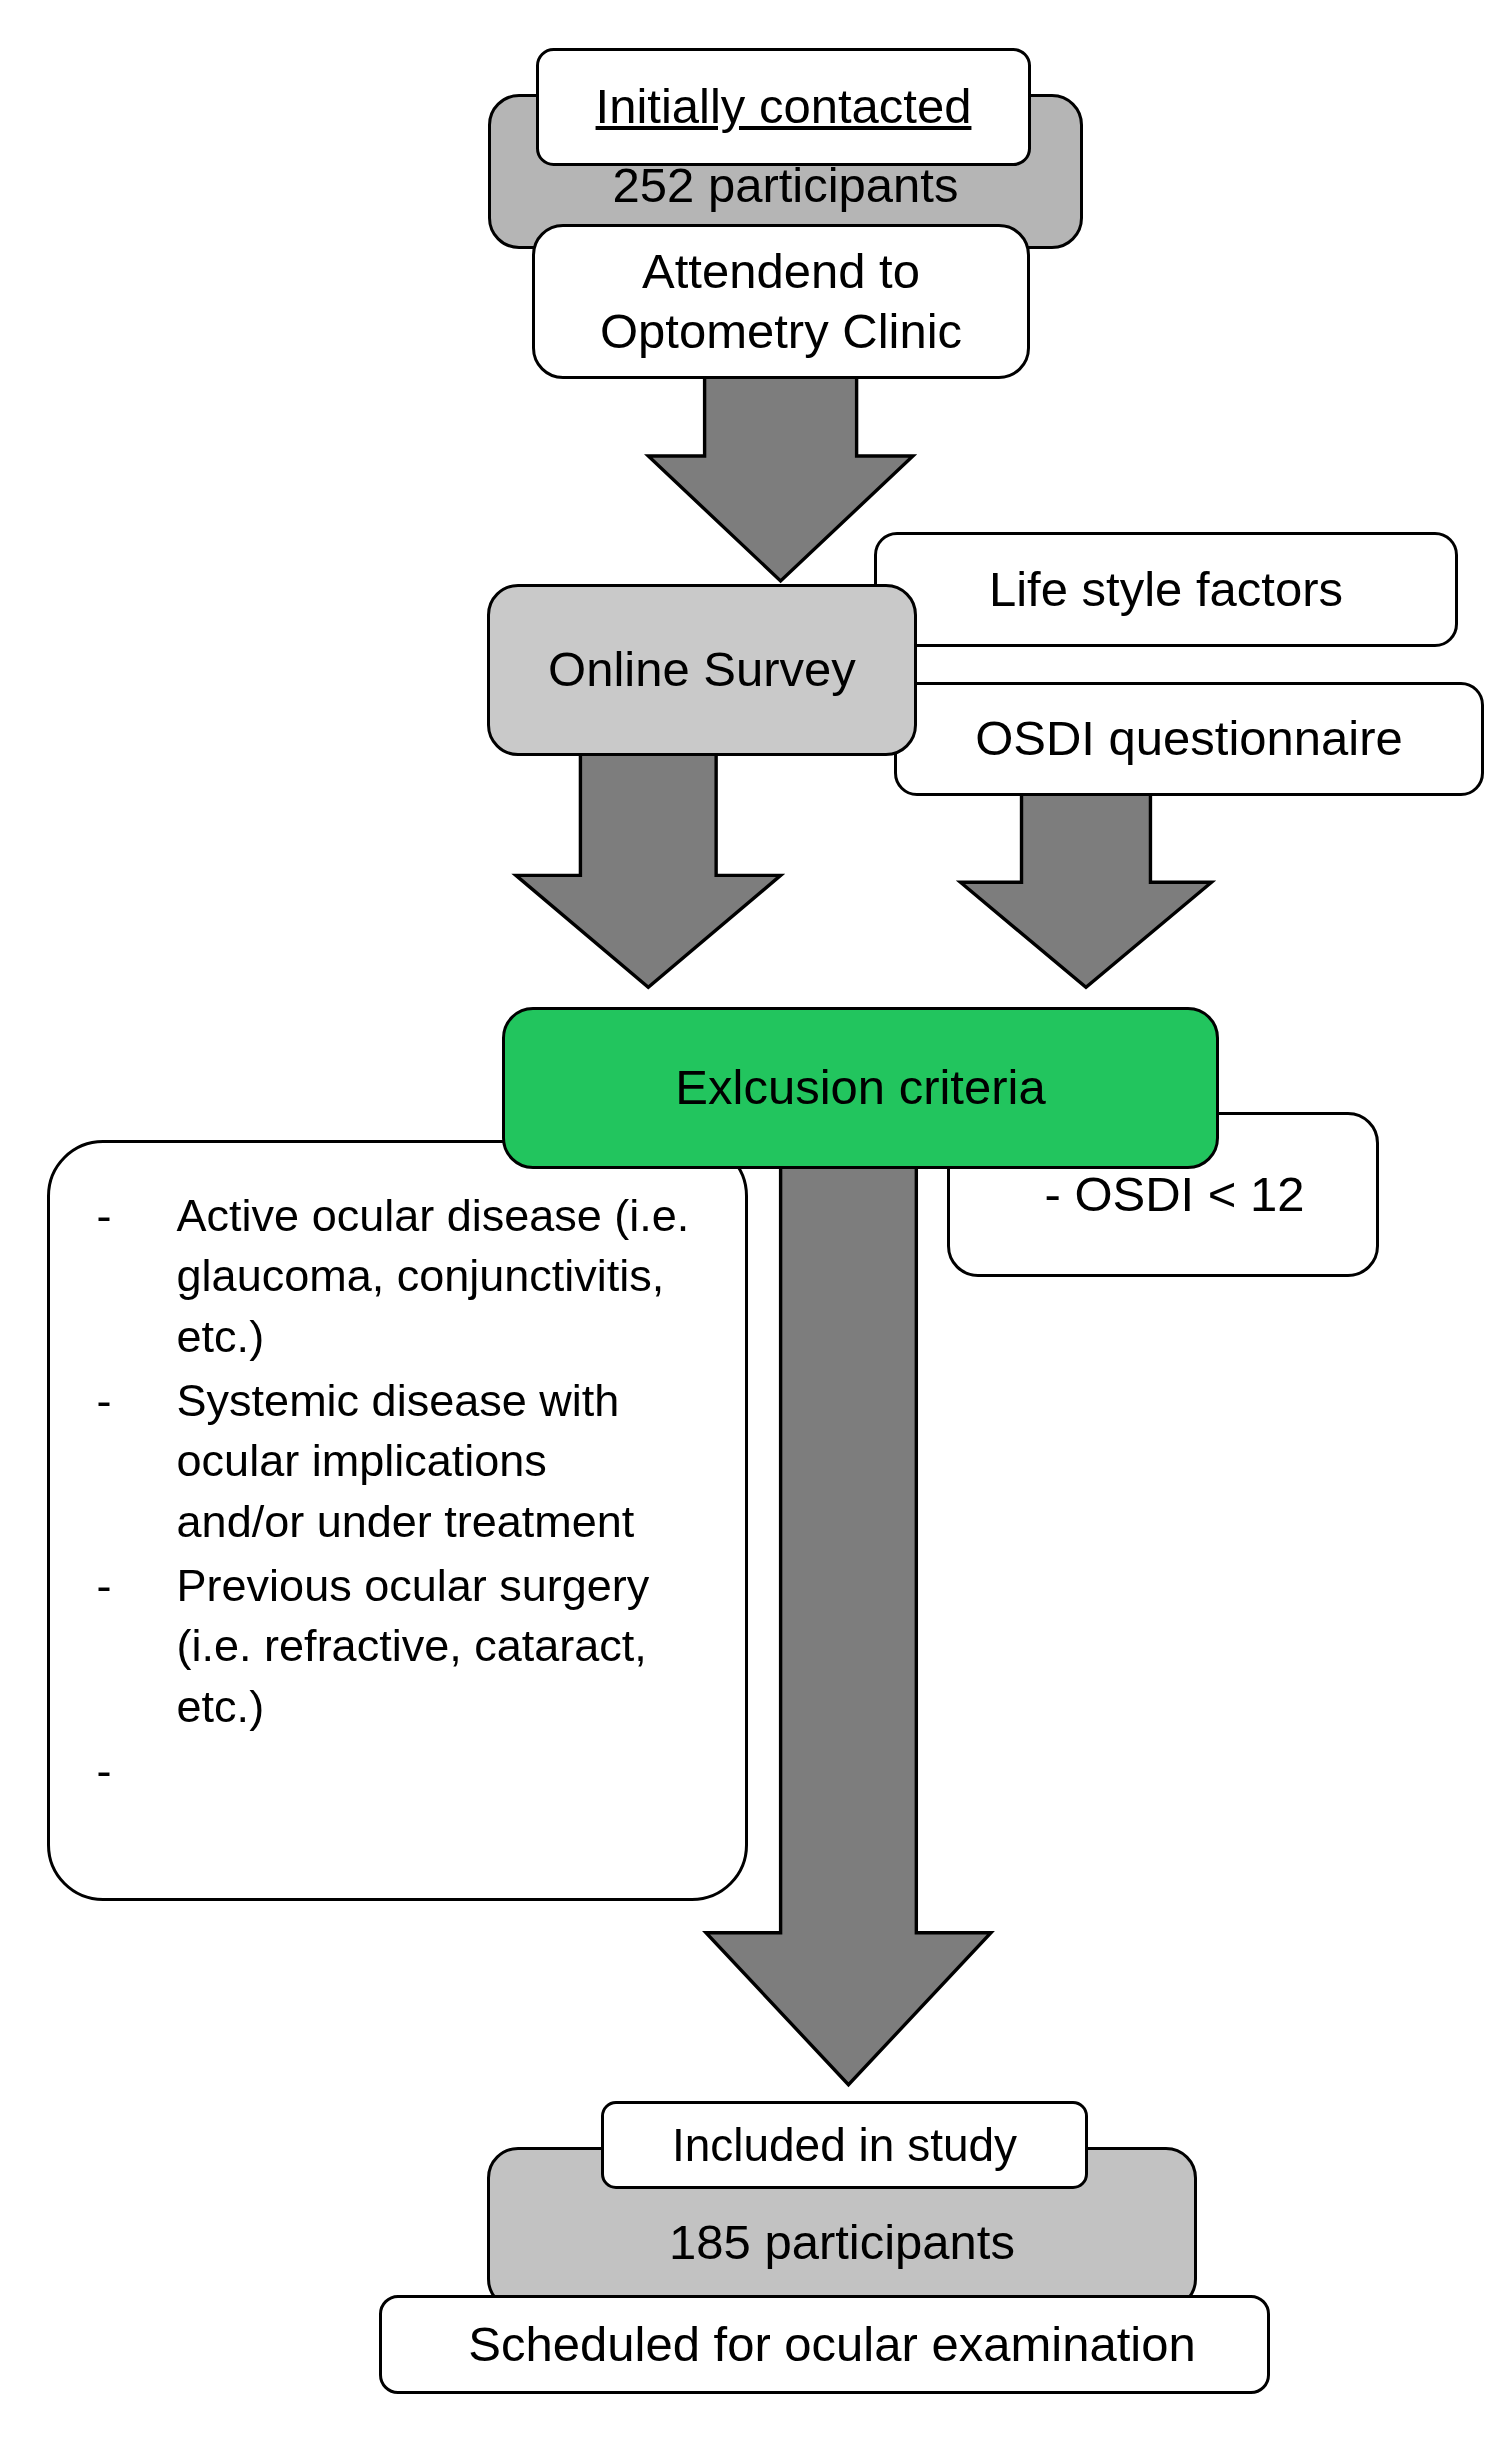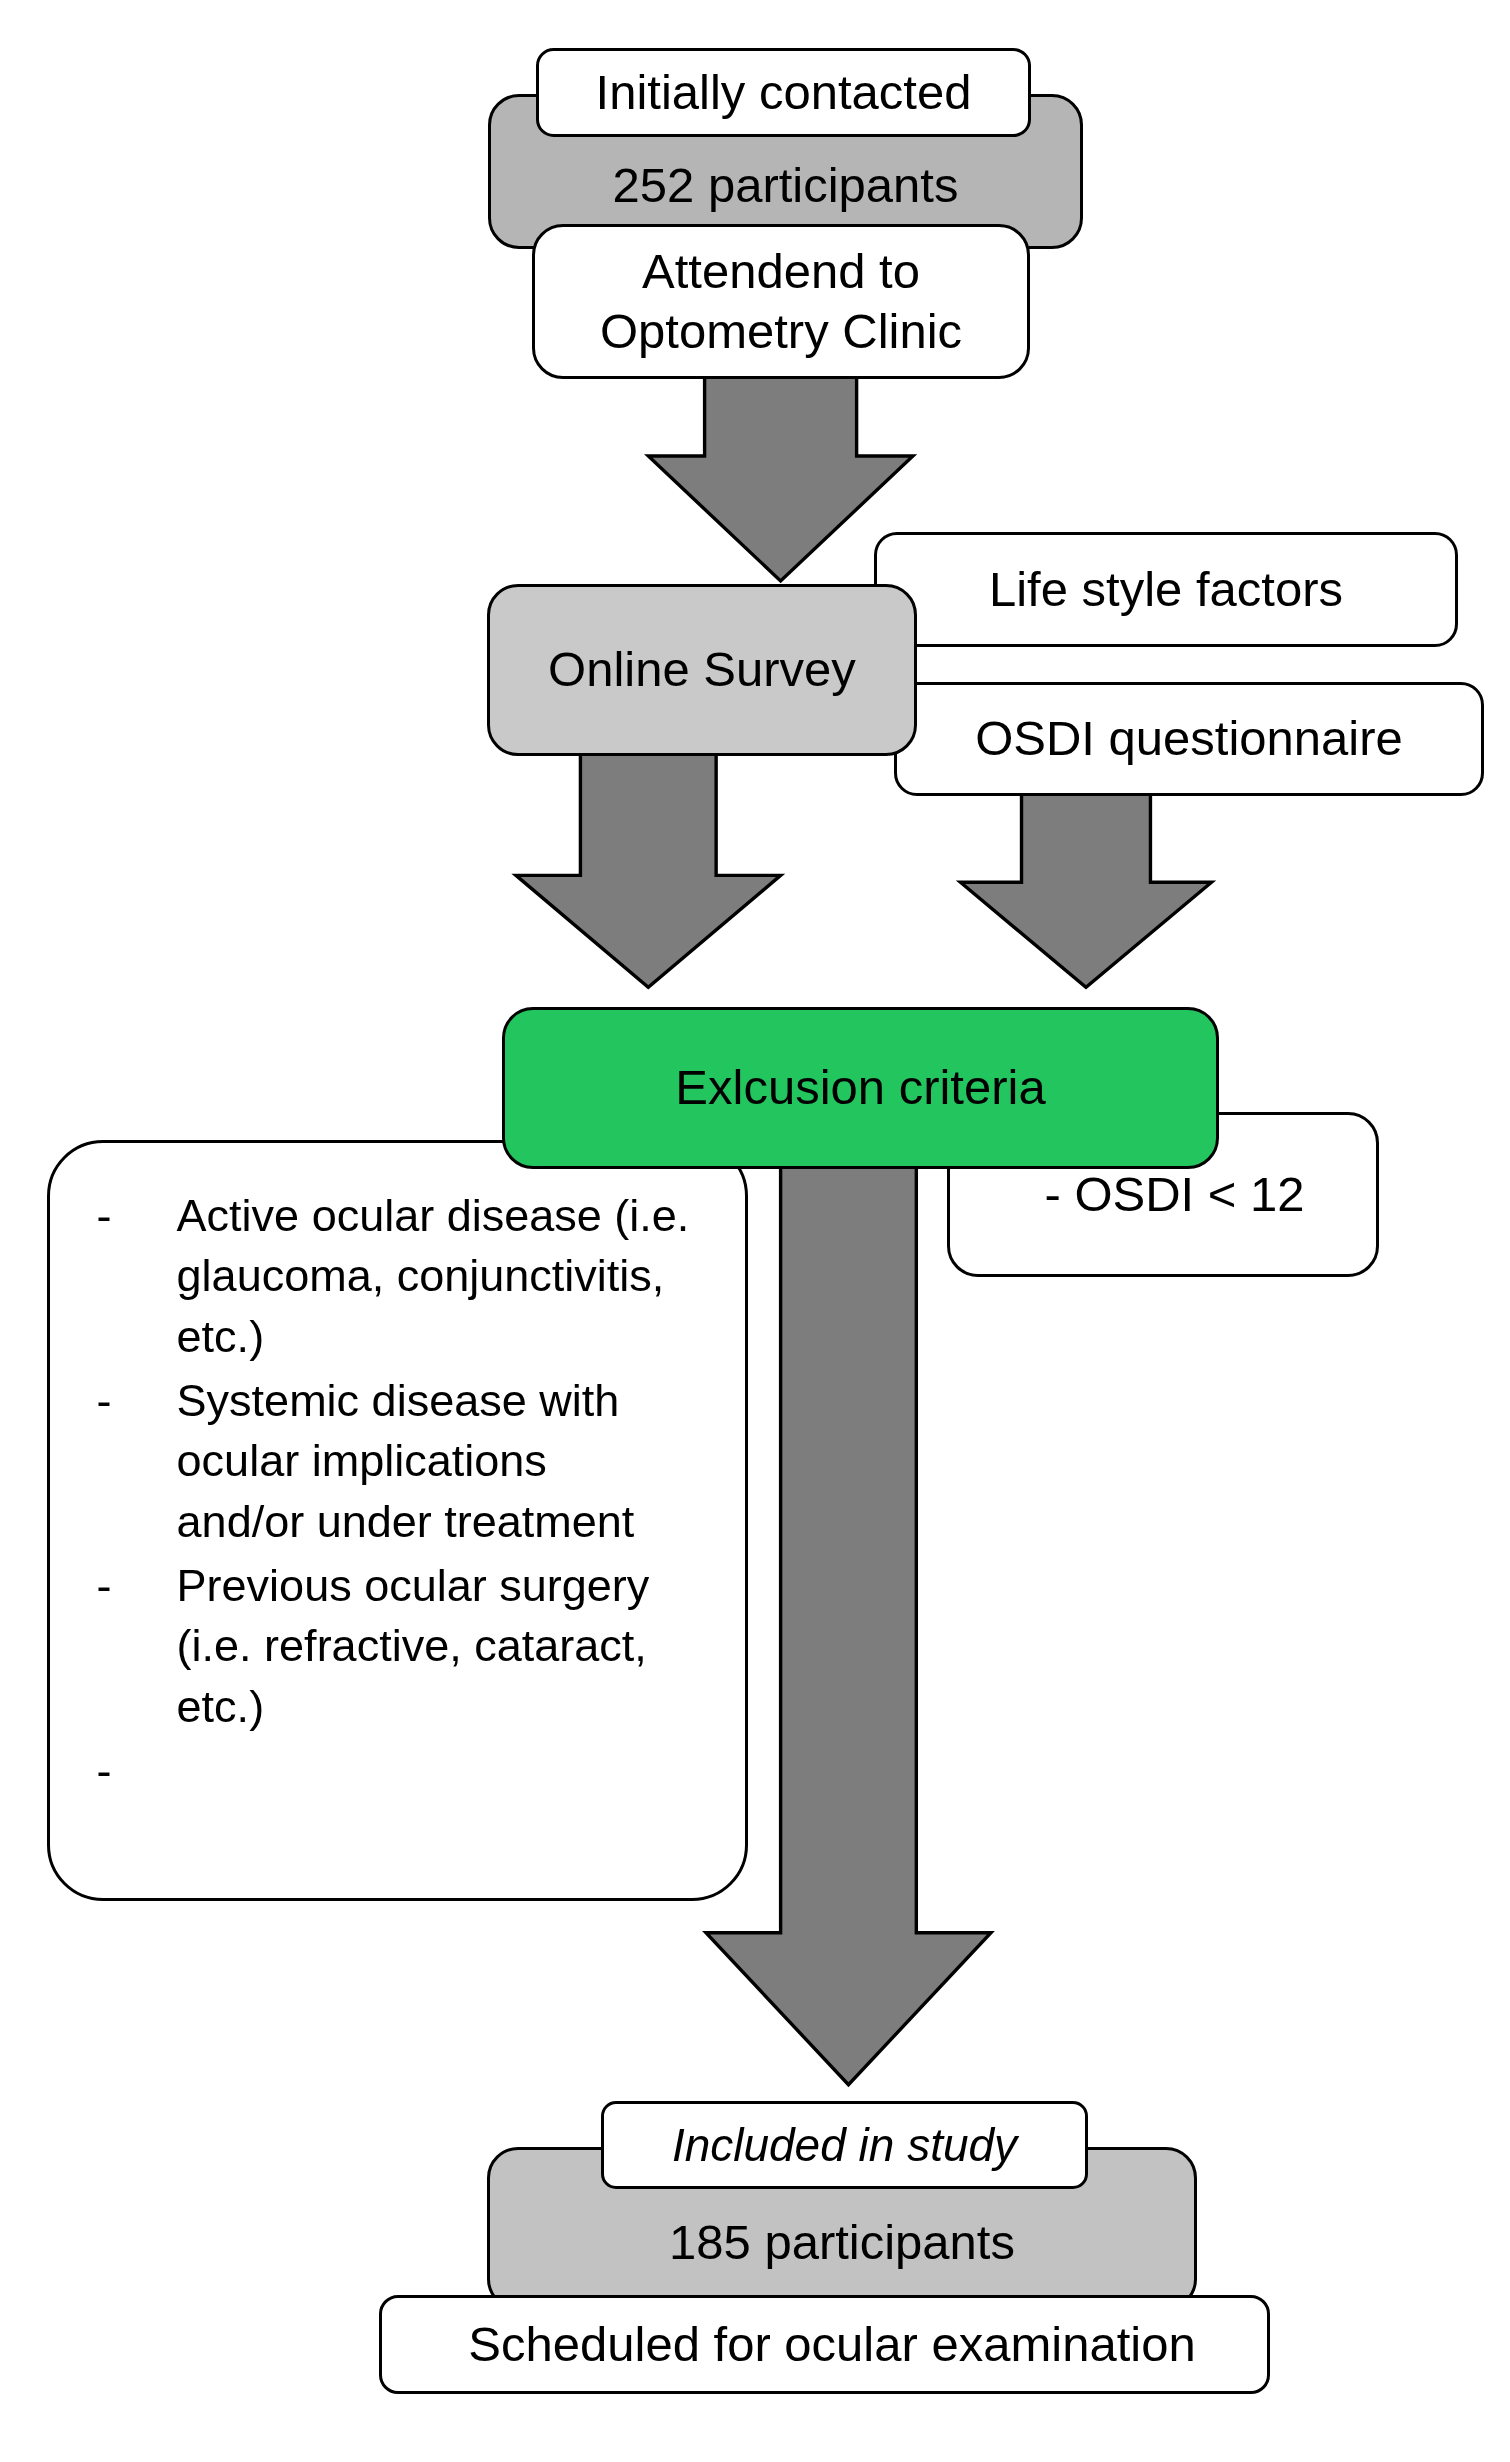--- a/index.html
+++ b/index.html
@@ -17,38 +17,38 @@
   }
   .box {
     position:absolute; box-sizing:border-box;
     border:3.4px solid #000;
     display:flex; align-items:center; justify-content:center;
     text-align:center;
     font-size:49px; line-height:1.22;
   }
   .box .label { white-space:pre-line; }
   .white { background:#ffffff; }
-  #b-initial { left:536px; top:48px;  width:495px;  height:89px; border-radius:17.6px; z-index:2; }
+  #b-initial { left:536px; top:48px;  width:495px;  height:118px; border-radius:17.6px; z-index:2;text-decoration:underline; }
   #b-252     { left:488px; top:94px; width:595px;  height:155px; border-radius:31px; z-index:1;
                background:#b5b5b5; padding-top:28.5px; }
   #b-attend  { left:532px; top:224px; width:498px;  height:155px; border-radius:31px; z-index:2; }
   #b-lsf     { left:874px; top:532px;  width:584px; height:115px; border-radius:23px; z-index:2; }
   #b-os      { left:487px;  top:584px;  width:430px; height:172px; border-radius:31px; z-index:3;
                background:#c9c9c9; }
   #b-osdi    { left:894px; top:682px; width:590px; height:114px; border-radius:23px; z-index:2; }
   #b-excl    { left:502px;  top:1007px; width:717px; height:162px; border-radius:31px; z-index:3;
                background:#22c55e; }
   #b-list    { left:47px; top:1140px; width:701px; height:761px; border-radius:56px; z-index:2;
                display:block; text-align:left; font-size:45px;
                padding:43px 19px 19px 33px; }
   .li { display:flex; line-height:1.34; margin-bottom:4.1px; }
   .li .marker { flex:0 0 80px; padding-left:13.6px; }
   .li .li-text { white-space:pre-line; }
   #b-osdi12  { left:947px; top:1112px; width:432px; height:165px; border-radius:31px; z-index:2;padding-left:23px; }
-  #b-incl    { left:601px; top:2101px; width:487px;  height:88px; border-radius:15px; z-index:2; font-size:46px;font-style:italic; }
+  #b-incl    { left:601px; top:2101px; width:487px;  height:88px; border-radius:15px; z-index:2; font-size:46px; }
   #b-185     { left:487px; top:2147px; width:710px; height:163px; border-radius:31px; z-index:1;
                background:#c2c2c2; padding-top:28.5px; }
   #b-sched   { left:379px; top:2295px; width:891px; height:99px; border-radius:19px; z-index:2;padding-left:15px; }
   .arrow { fill:#7d7d7d; stroke:#000; stroke-width:5; }
 </style>
 </head>
 <body>
 
 <div id="canvas">
 

